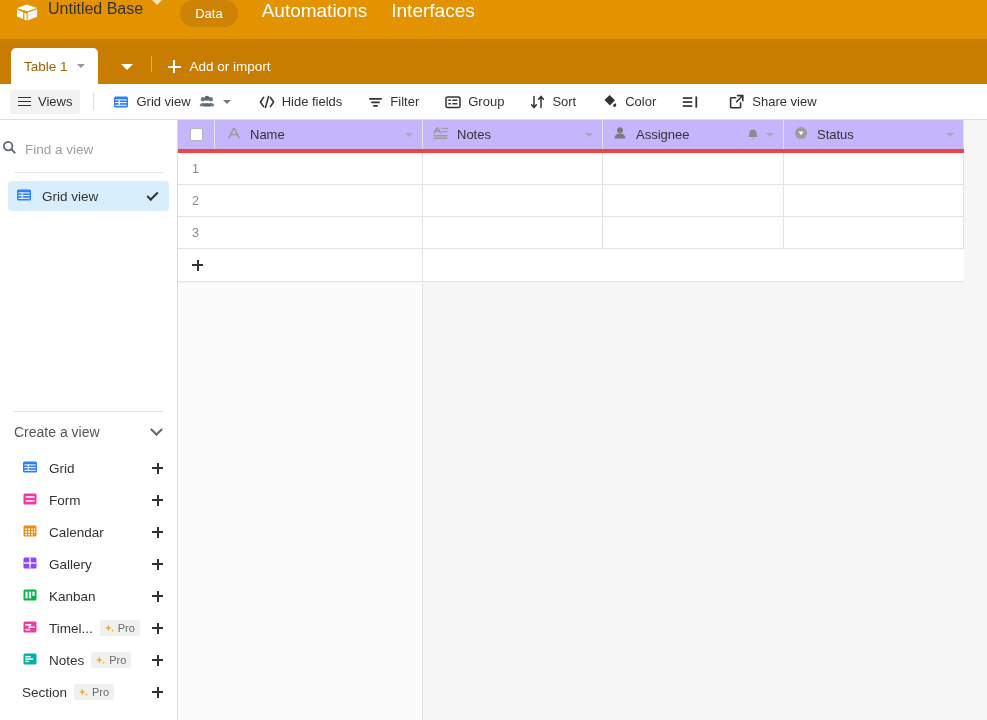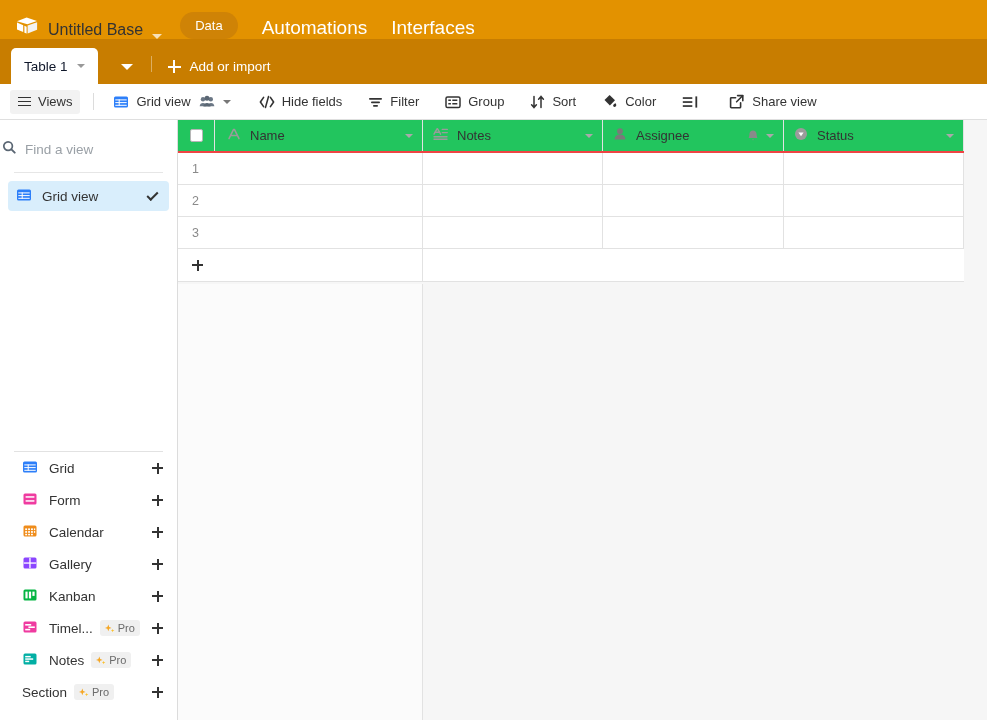--- a/index.html
+++ b/index.html
@@ -10,21 +10,21 @@
     background: #ffffff;
     color: #333;
   }
   .app { width: 987px; height: 720px; display: flex; flex-direction: column; }
 
   
   .topbar {
     height: 39px;
     background: #e39200;
     display: flex;
-    align-items: flex-end;
+    align-items: flex-start;
     padding: 0 0 0 14px;
     flex: none;
   }
   .logo-cube { width: 26px; height: 26px; flex: none; margin-right: 8px; }
   .caret-down-sm {
     width: 0; height: 0; margin-left: 9px;
     border-left: 5px solid transparent;
     border-right: 5px solid transparent;
     border-top: 5px solid rgba(255,255,255,.72);
   }
@@ -54,21 +54,21 @@
   }
   .tab-active {
     background: #ffffff;
     height: 36px;
     border-radius: 5px 5px 0 0;
     display: flex;
     align-items: center;
     padding: 0 13px;
     margin-left: 11px;
     font-size: 13.5px;
-    color: #0f172a;
+    color: #a16207;
     white-space: nowrap;
   }
   .tab-caret {
     width: 0; height: 0; margin-left: 9px;
     border-left: 4px solid transparent;
     border-right: 4px solid transparent;
     border-top: 4px solid #999;
   }
   .tabstrip-caret {
     width: 0; height: 0;
@@ -210,22 +210,22 @@
 
   
   .grid-wrap { flex: 1; min-width: 0; background: #f6f6f6; position: relative; }
   .grid {
     position: absolute; left: 0; top: 0;
     width: 786px;
     background: #ffffff;
   }
   .hdr-row {
     display: flex; height: 33px;
-    background: #22c55e;
-    border-bottom: 2px solid #ef4444;
+    background: #c4b5fd;
+    border-bottom: 4px solid #ef4444;
     align-items: center;
   }
   .cell {
     display: flex; align-items: center;
     border-right: 1px solid #e2e2e2;
     font-size: 13px; color: #333;
     flex: none; height: 100%;
   }
   .c-check { width: 37px; justify-content: center; }
   .c-name  { width: 208px; padding-left: 12px; }
@@ -447,20 +447,24 @@
             <rect x="5.7" y="5.4" width="1" height="6.4" fill="#fff"></rect>
           </svg>
         </span>
         <span class="label">Grid view</span>
         <span class="check"></span>
       </div>
 
       <div class="sidebar-spacer"></div>
 
       <div class="create-sep"></div>
+      <div class="create-row">
+        <span>Create a view</span>
+        <span class="chev"></span>
+      </div>
 
       <div class="vt-row">
         <span>
           <svg width="16" height="16" viewBox="0 0 16 16">
             <rect x="1" y="2.5" width="14" height="11" rx="1.5" fill="#2d7ff9"></rect>
             <rect x="2.3" y="5.4" width="11.4" height="1" fill="#fff"></rect>
             <rect x="2.3" y="8.1" width="11.4" height="1" fill="#fff"></rect>
             <rect x="2.3" y="10.8" width="11.4" height="1" fill="#fff"></rect>
             <rect x="5.7" y="5.4" width="1" height="6.4" fill="#fff"></rect>
           </svg>

